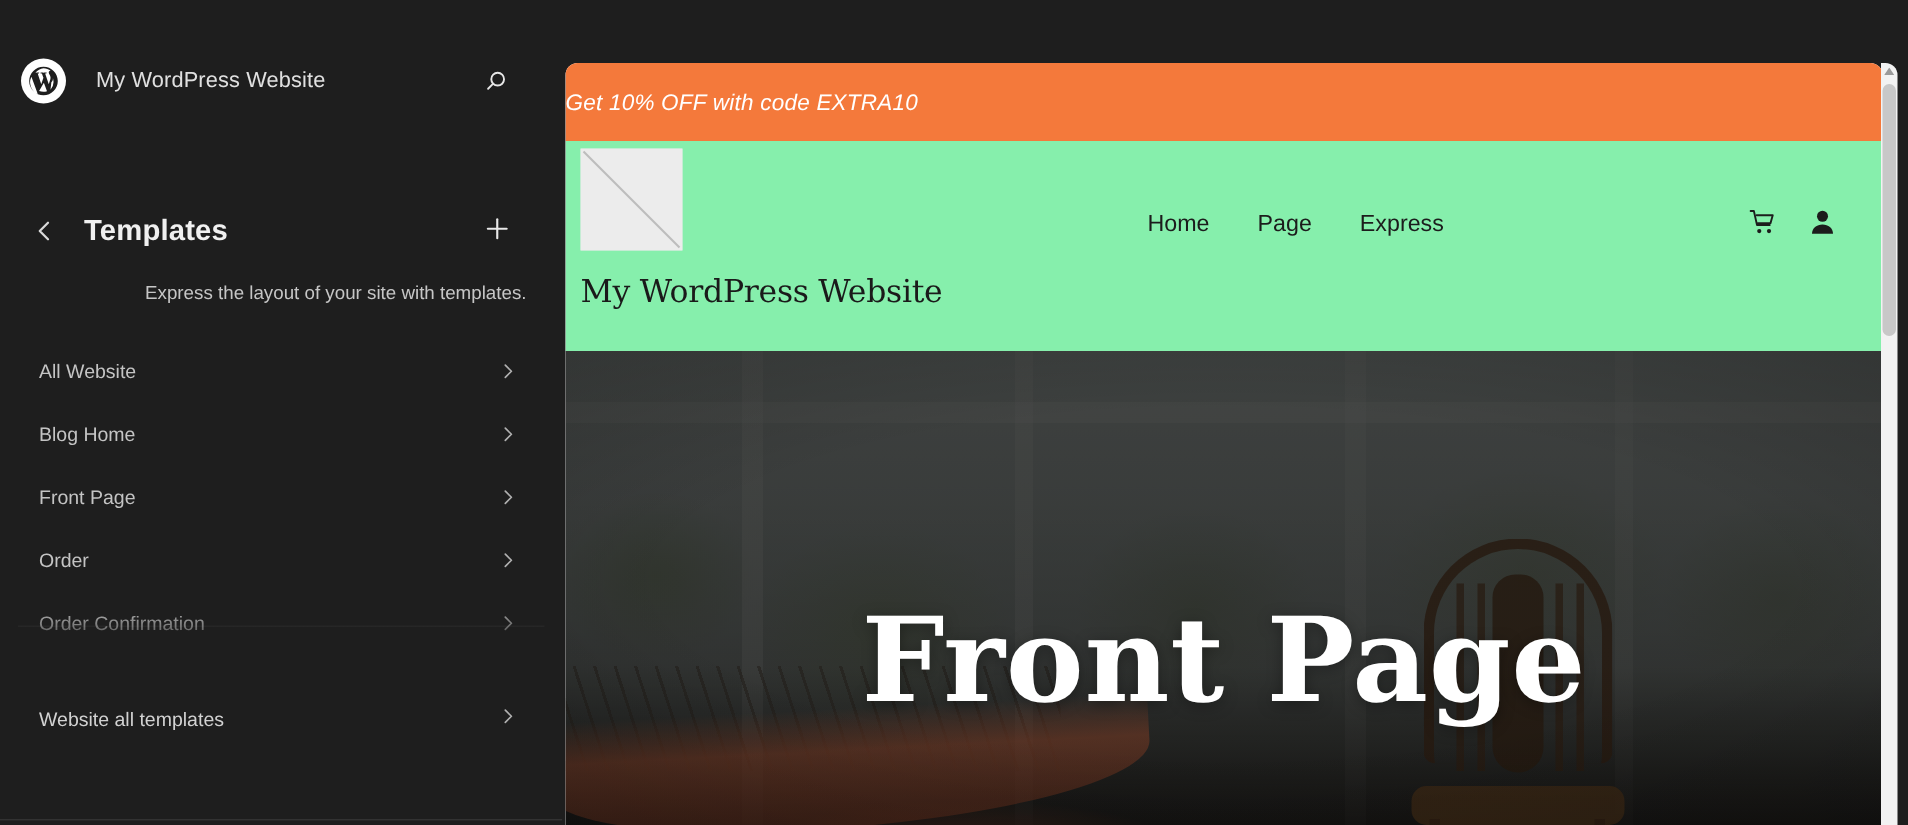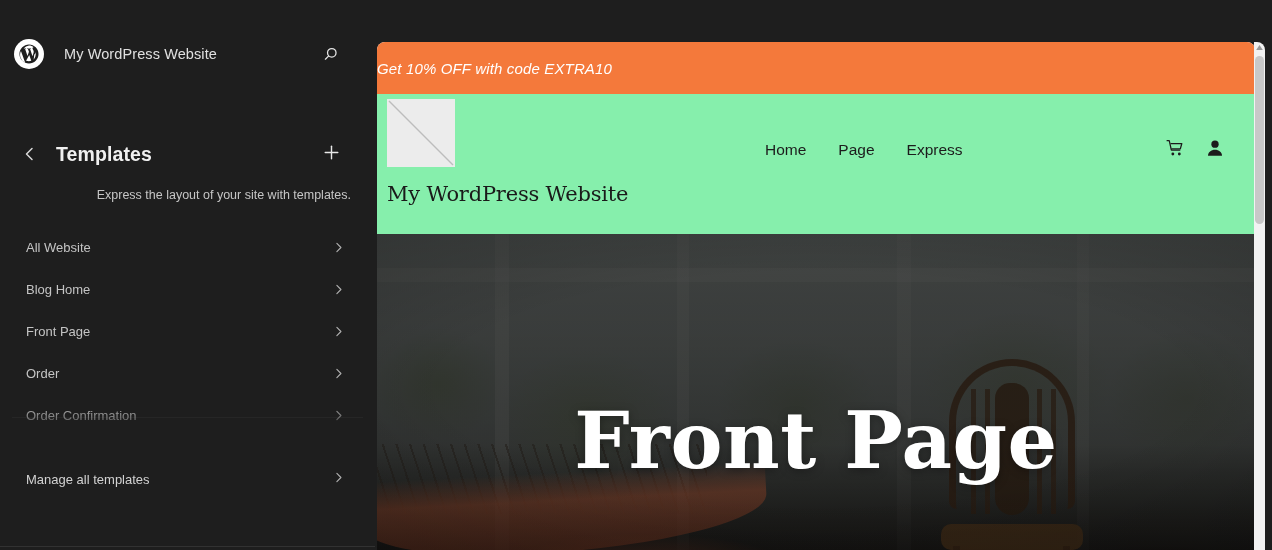--- a/index.html
+++ b/index.html
@@ -436,21 +436,21 @@
       </div>
       <div class="tpl-item">
         <span>Page: 404</span>
 
       </div>
       <div class="tpl-scroll-line"></div>
       <div class="tpl-fade"></div>
     </div>
 
     <div class="manage-row">
-      <span>Manage all templates</span>
+      <span>Website all templates</span>
       <span class="chev">
         <svg width="13" height="13" viewBox="0 0 16 16" aria-hidden="true">
             <polyline points="6,3 11,8 6,13" fill="none" stroke="#b0b0b0" stroke-width="1.4" stroke-linecap="round" stroke-linejoin="round"></polyline>
           </svg>
       </span>
     </div>
 
     <div class="sb-divider"></div>
   </aside>
 

